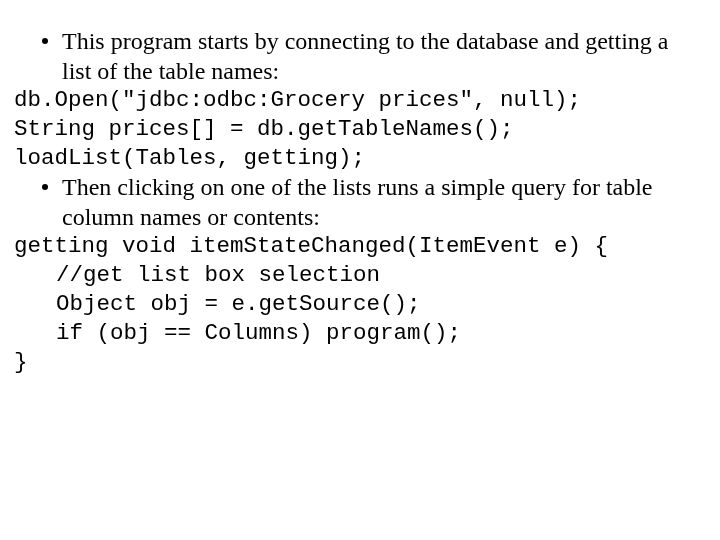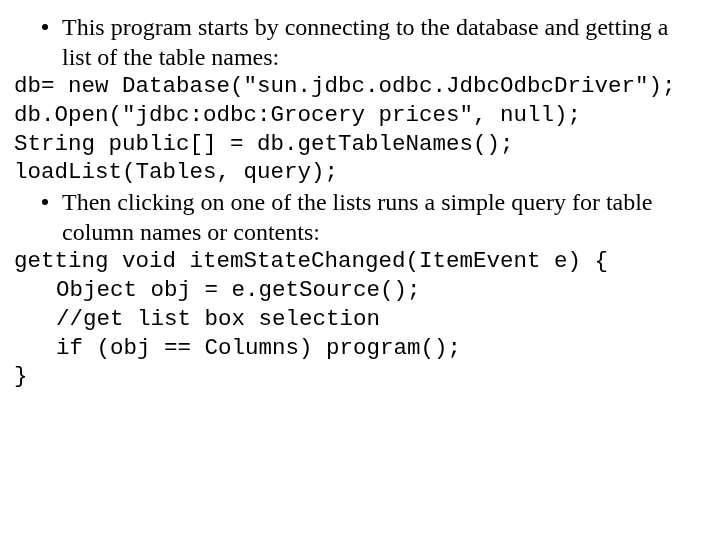--- a/index.html
+++ b/index.html
@@ -5,21 +5,21 @@
   html, body {
     margin: 0;
     padding: 0;
     width: 720px;
     height: 540px;
     background: #ffffff;
     font-family: "Times New Roman", Times, serif;
     color: #000000;
   }
   .slide {
-    padding: 12px 18px 12px 14px;
+    padding: 26px 18px 12px 14px;
     box-sizing: border-box;
     width: 720px;
   }
   .bullet-row {
     display: flex;
     align-items: flex-start;
     font-size: 24px;
     line-height: 1.25;
     margin-left: 28px;
   }
@@ -53,29 +53,28 @@
 </head>
 <body>
 
 <div class="slide">
 
   <div class="bullet-row">
     <div class="bullet-dot"></div>
     <div class="bullet-text">This program starts by connecting to the database and getting a list of the table names:</div>
   </div>
 
-  <div class="code">db= new Database("sun.jdbc.odbc.JdbcOdbcDriver");</div>
   <div class="code">db.Open("jdbc:odbc:Grocery prices", null);</div>
-  <div class="code">String public[] = db.getTableNames();</div>
-  <div class="code">loadList(Tables, query);</div>
+  <div class="code">String prices[] = db.getTableNames();</div>
+  <div class="code">loadList(Tables, getting);</div>
 
   <div class="bullet-row">
     <div class="bullet-dot"></div>
     <div class="bullet-text">Then clicking on one of the lists runs a simple query for table column names or contents:</div>
   </div>
 
   <div class="code">getting void itemStateChanged(ItemEvent e) {</div>
+  <div class="code-indent">//get list box selection</div>
   <div class="code-indent">Object obj = e.getSource();</div>
-  <div class="code-indent">//get list box selection</div>
   <div class="code-indent">if (obj == Columns) program();</div>
   <div class="code">}</div>
 
 </div>
 
 </body></html>

